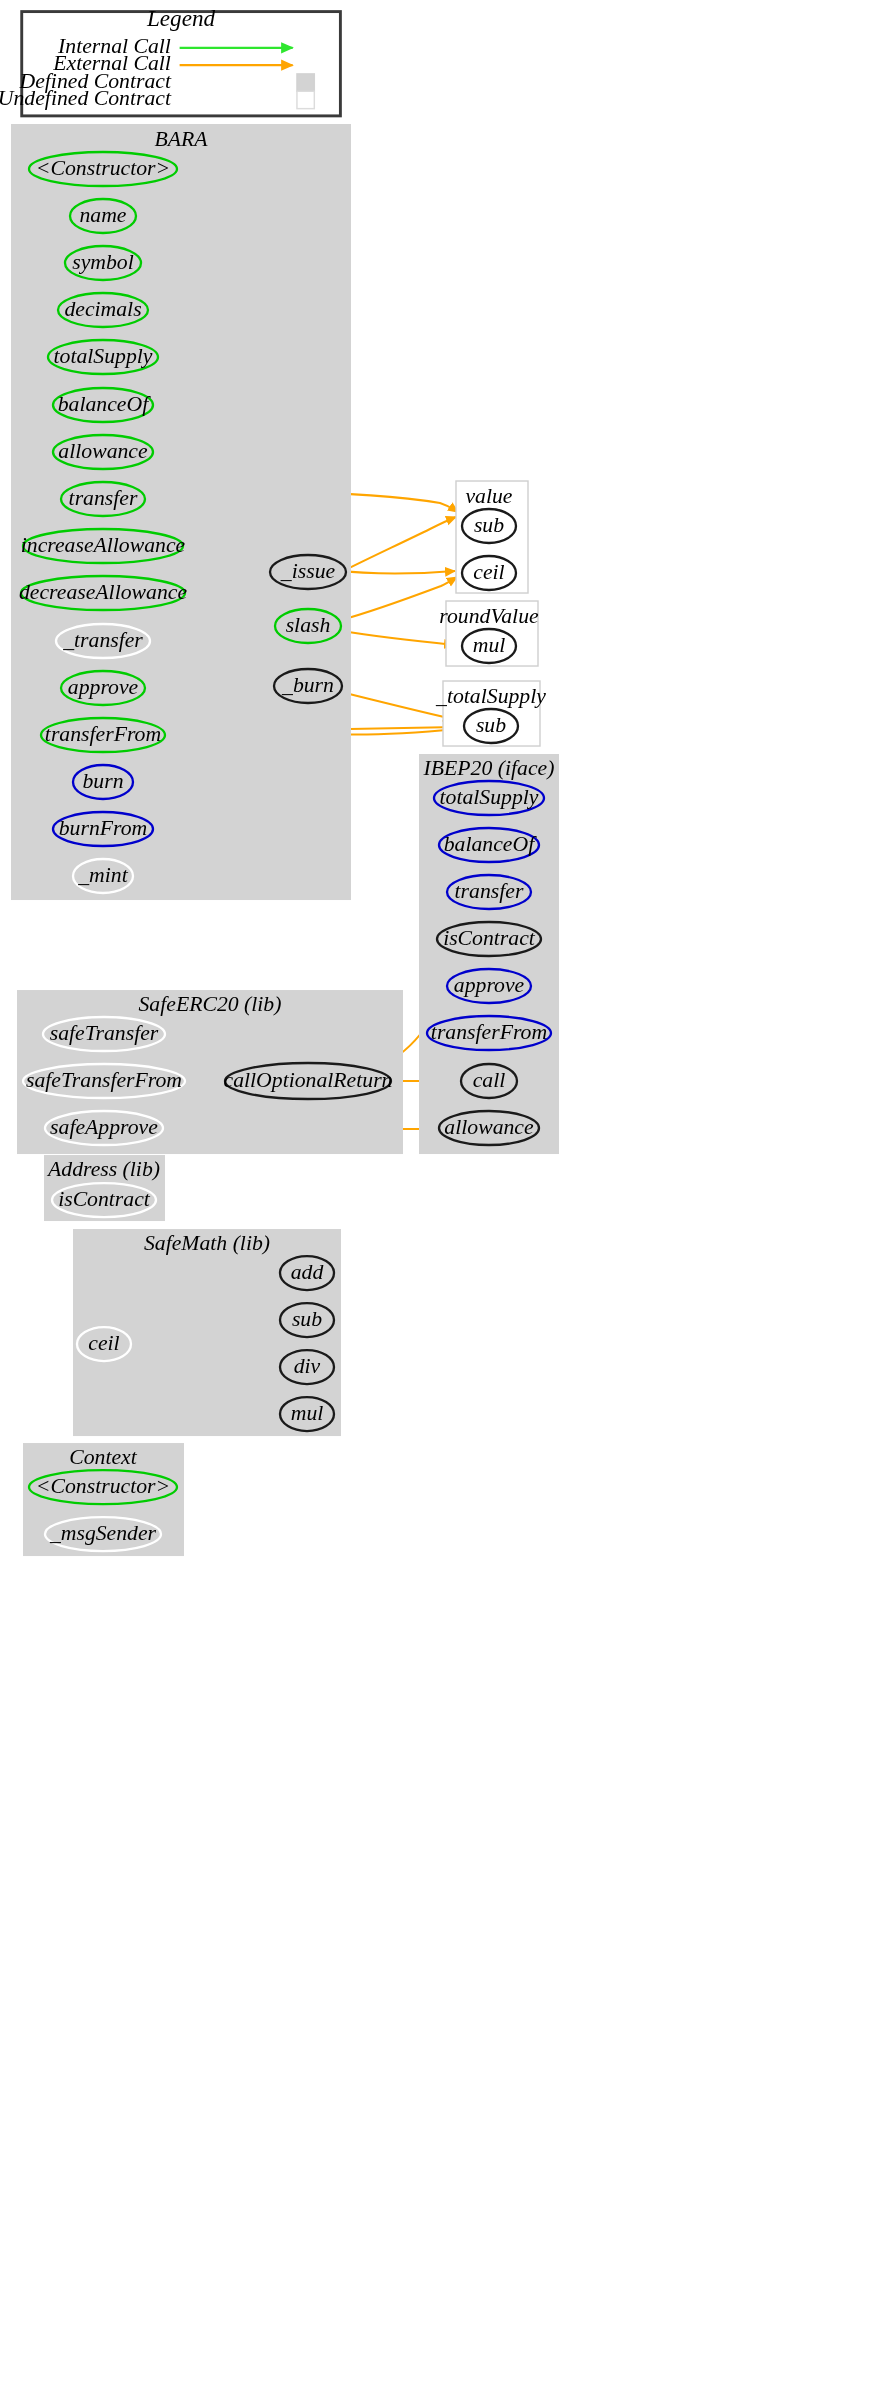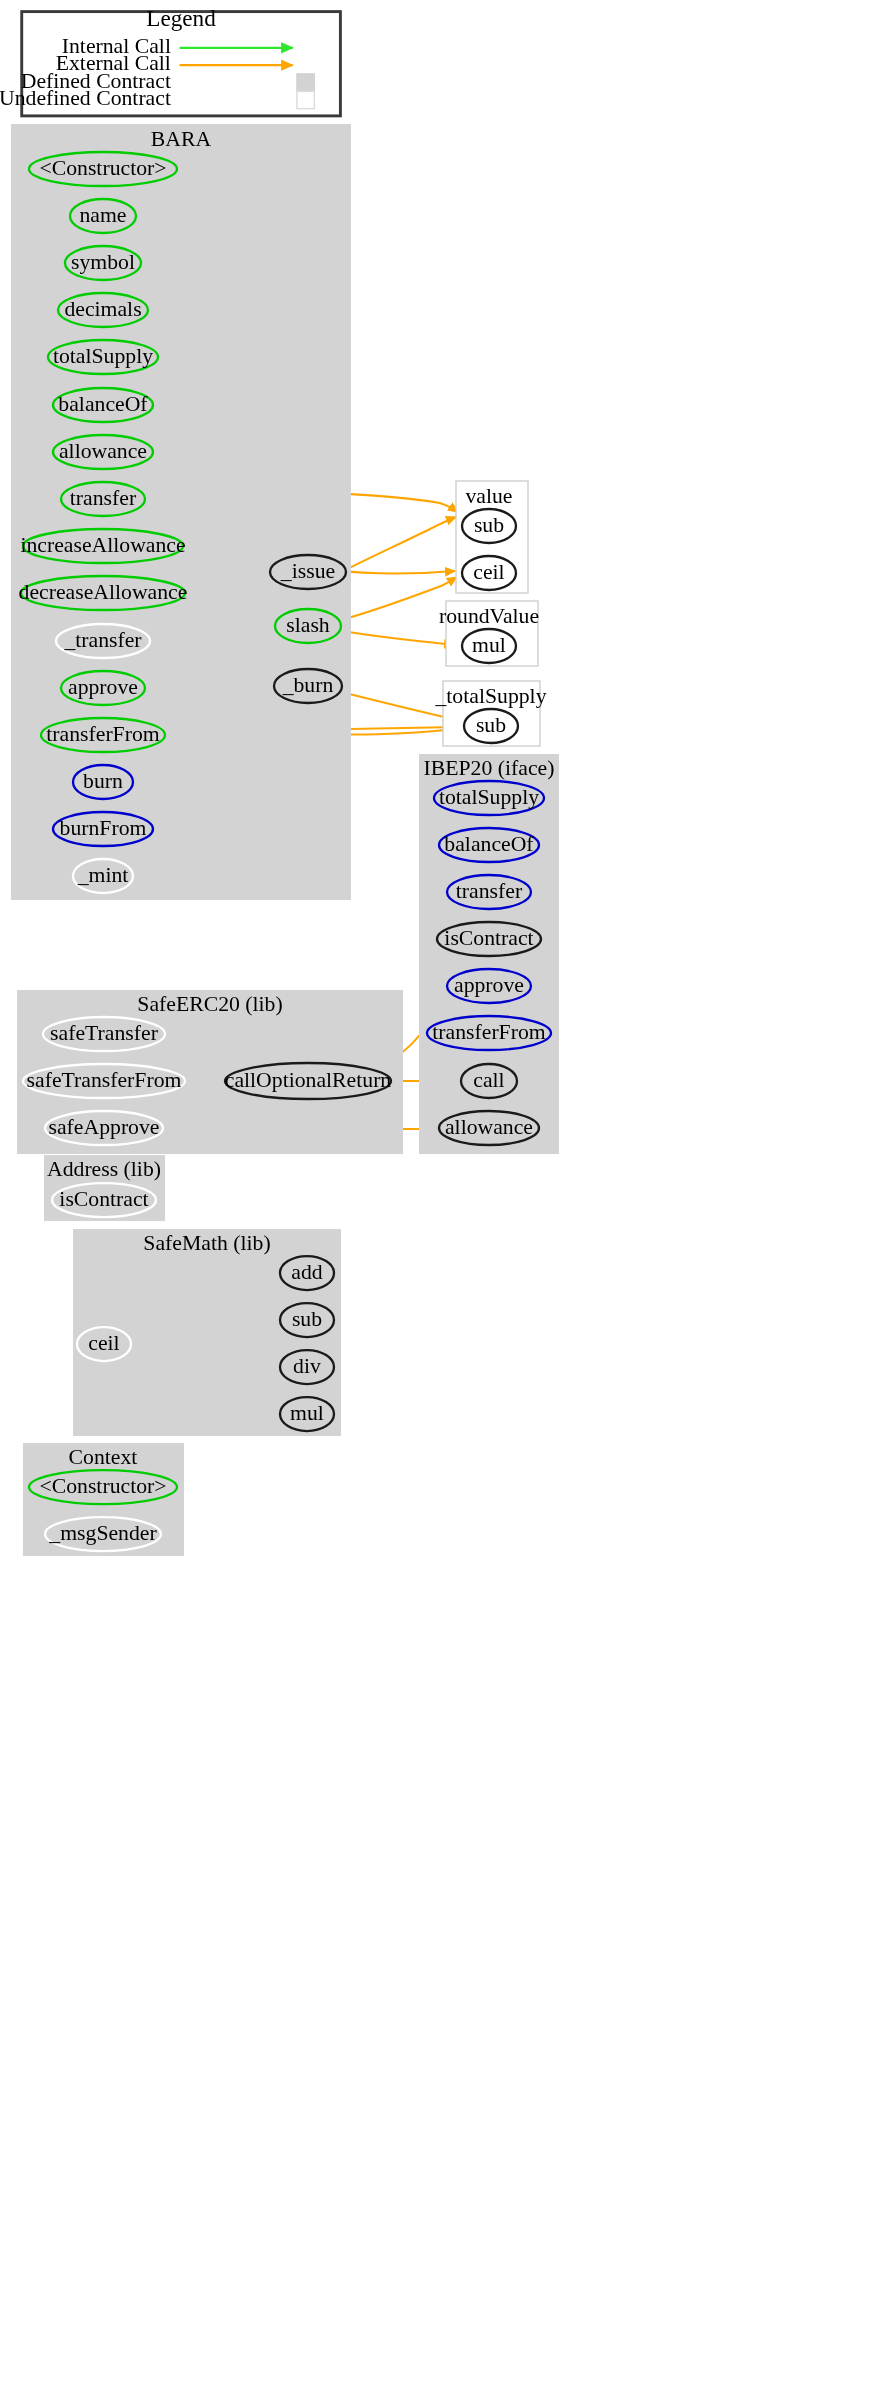--- a/index.html
+++ b/index.html
@@ -10,20 +10,21 @@
   body {
     width: 872px;
     height: 2393px;
     font-family: "Liberation Serif", "DejaVu Serif", serif;
     overflow: hidden;
   }
   #graph-root {
     position: relative;
     width: 872px;
     height: 2393px;
+    font-style: italic;
   }
   svg#graph-svg {
     position: absolute;
     left: 0;
     top: 0;
     width: 872px;
     height: 2393px;
     display: block;
   }
   text {

